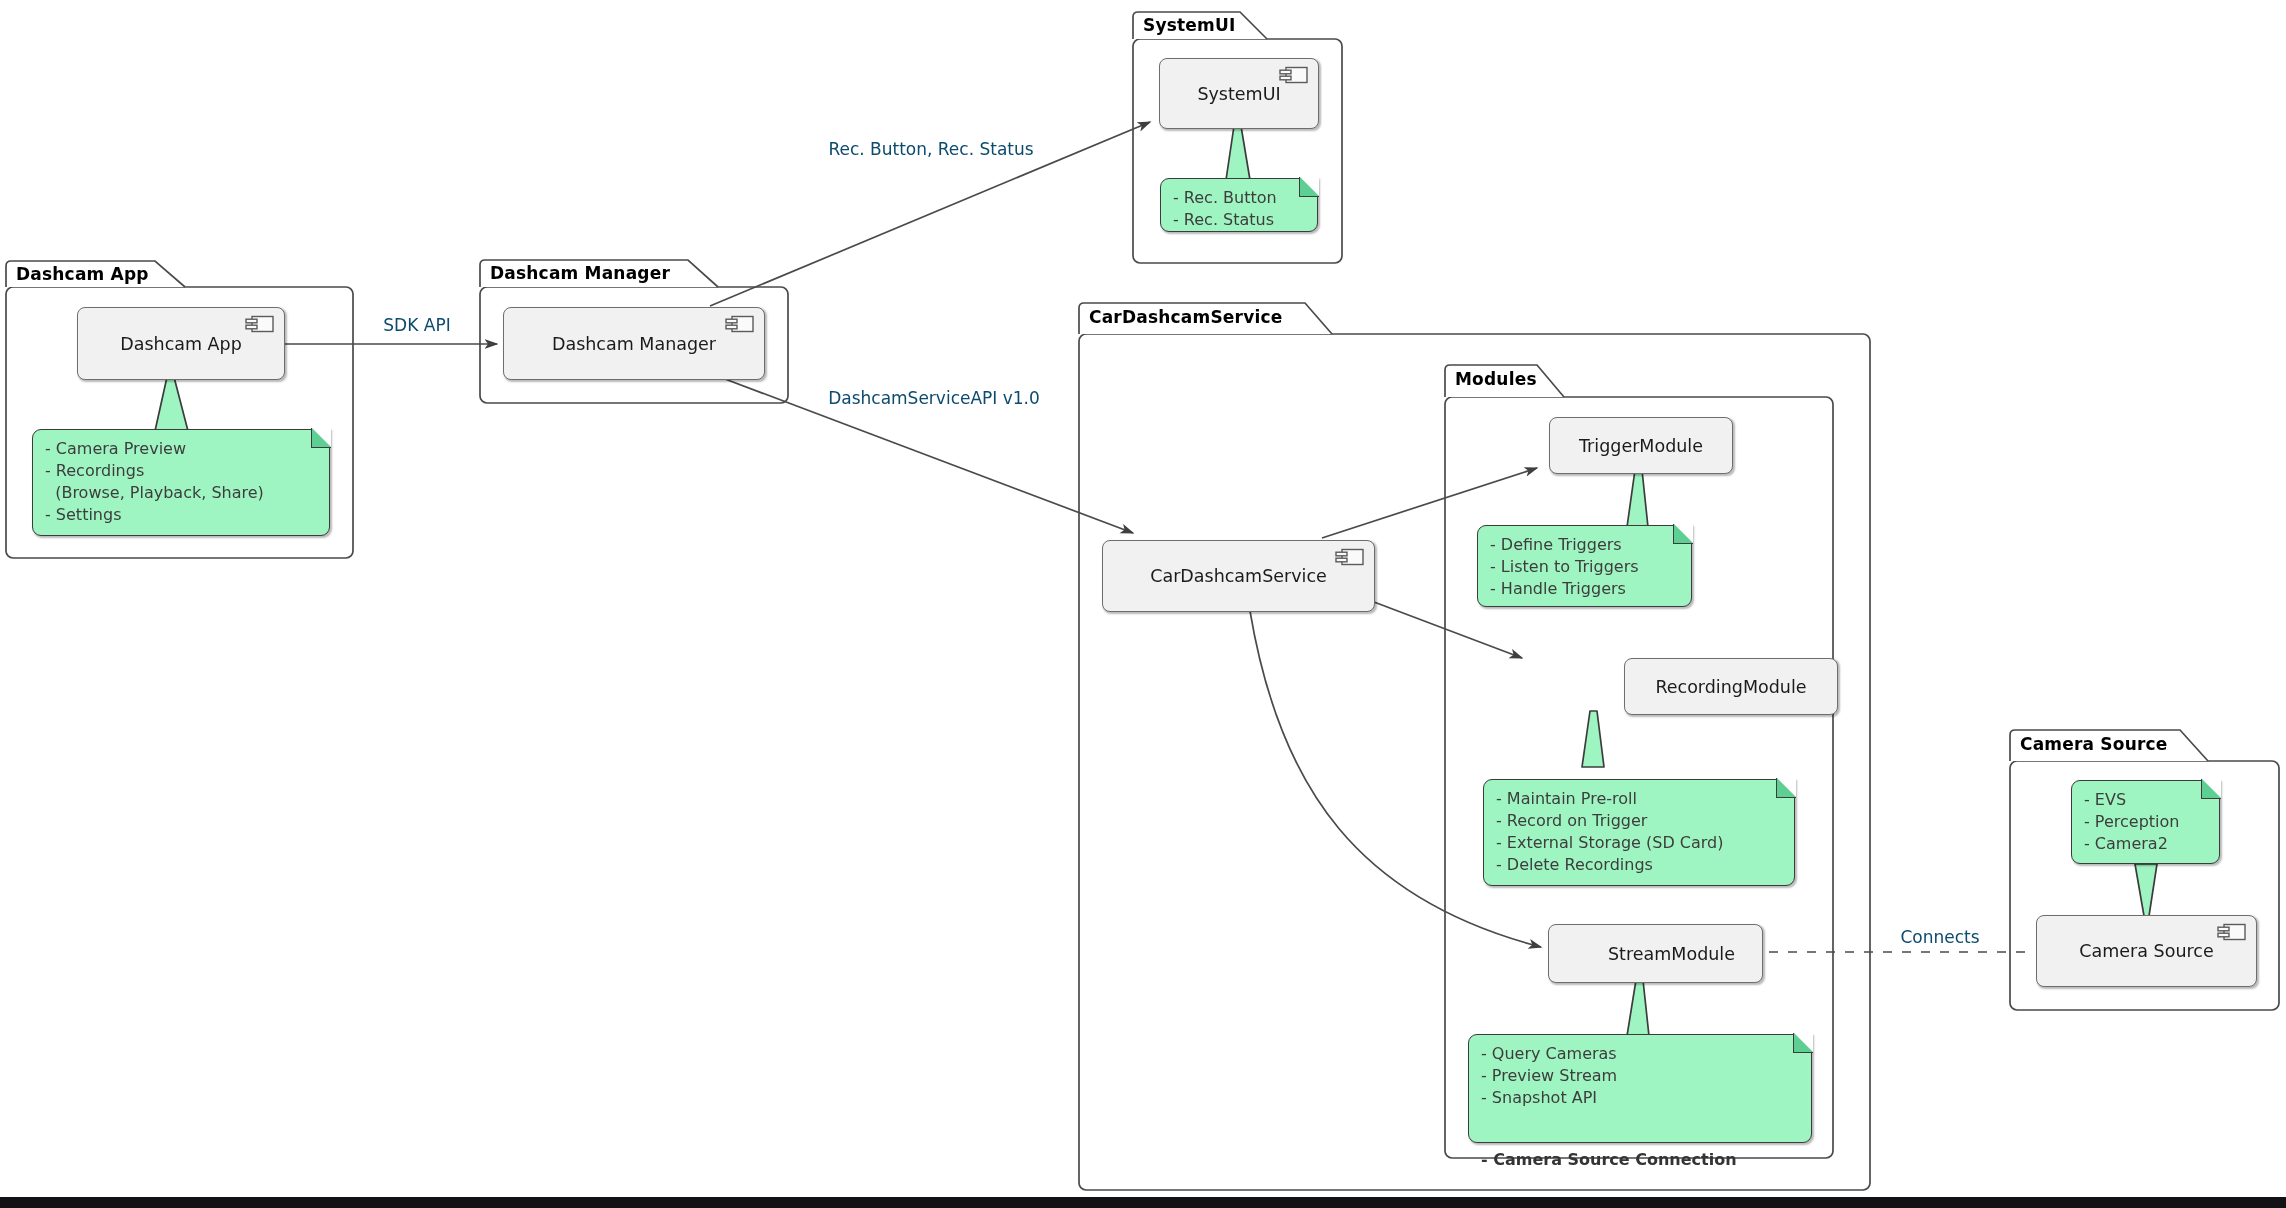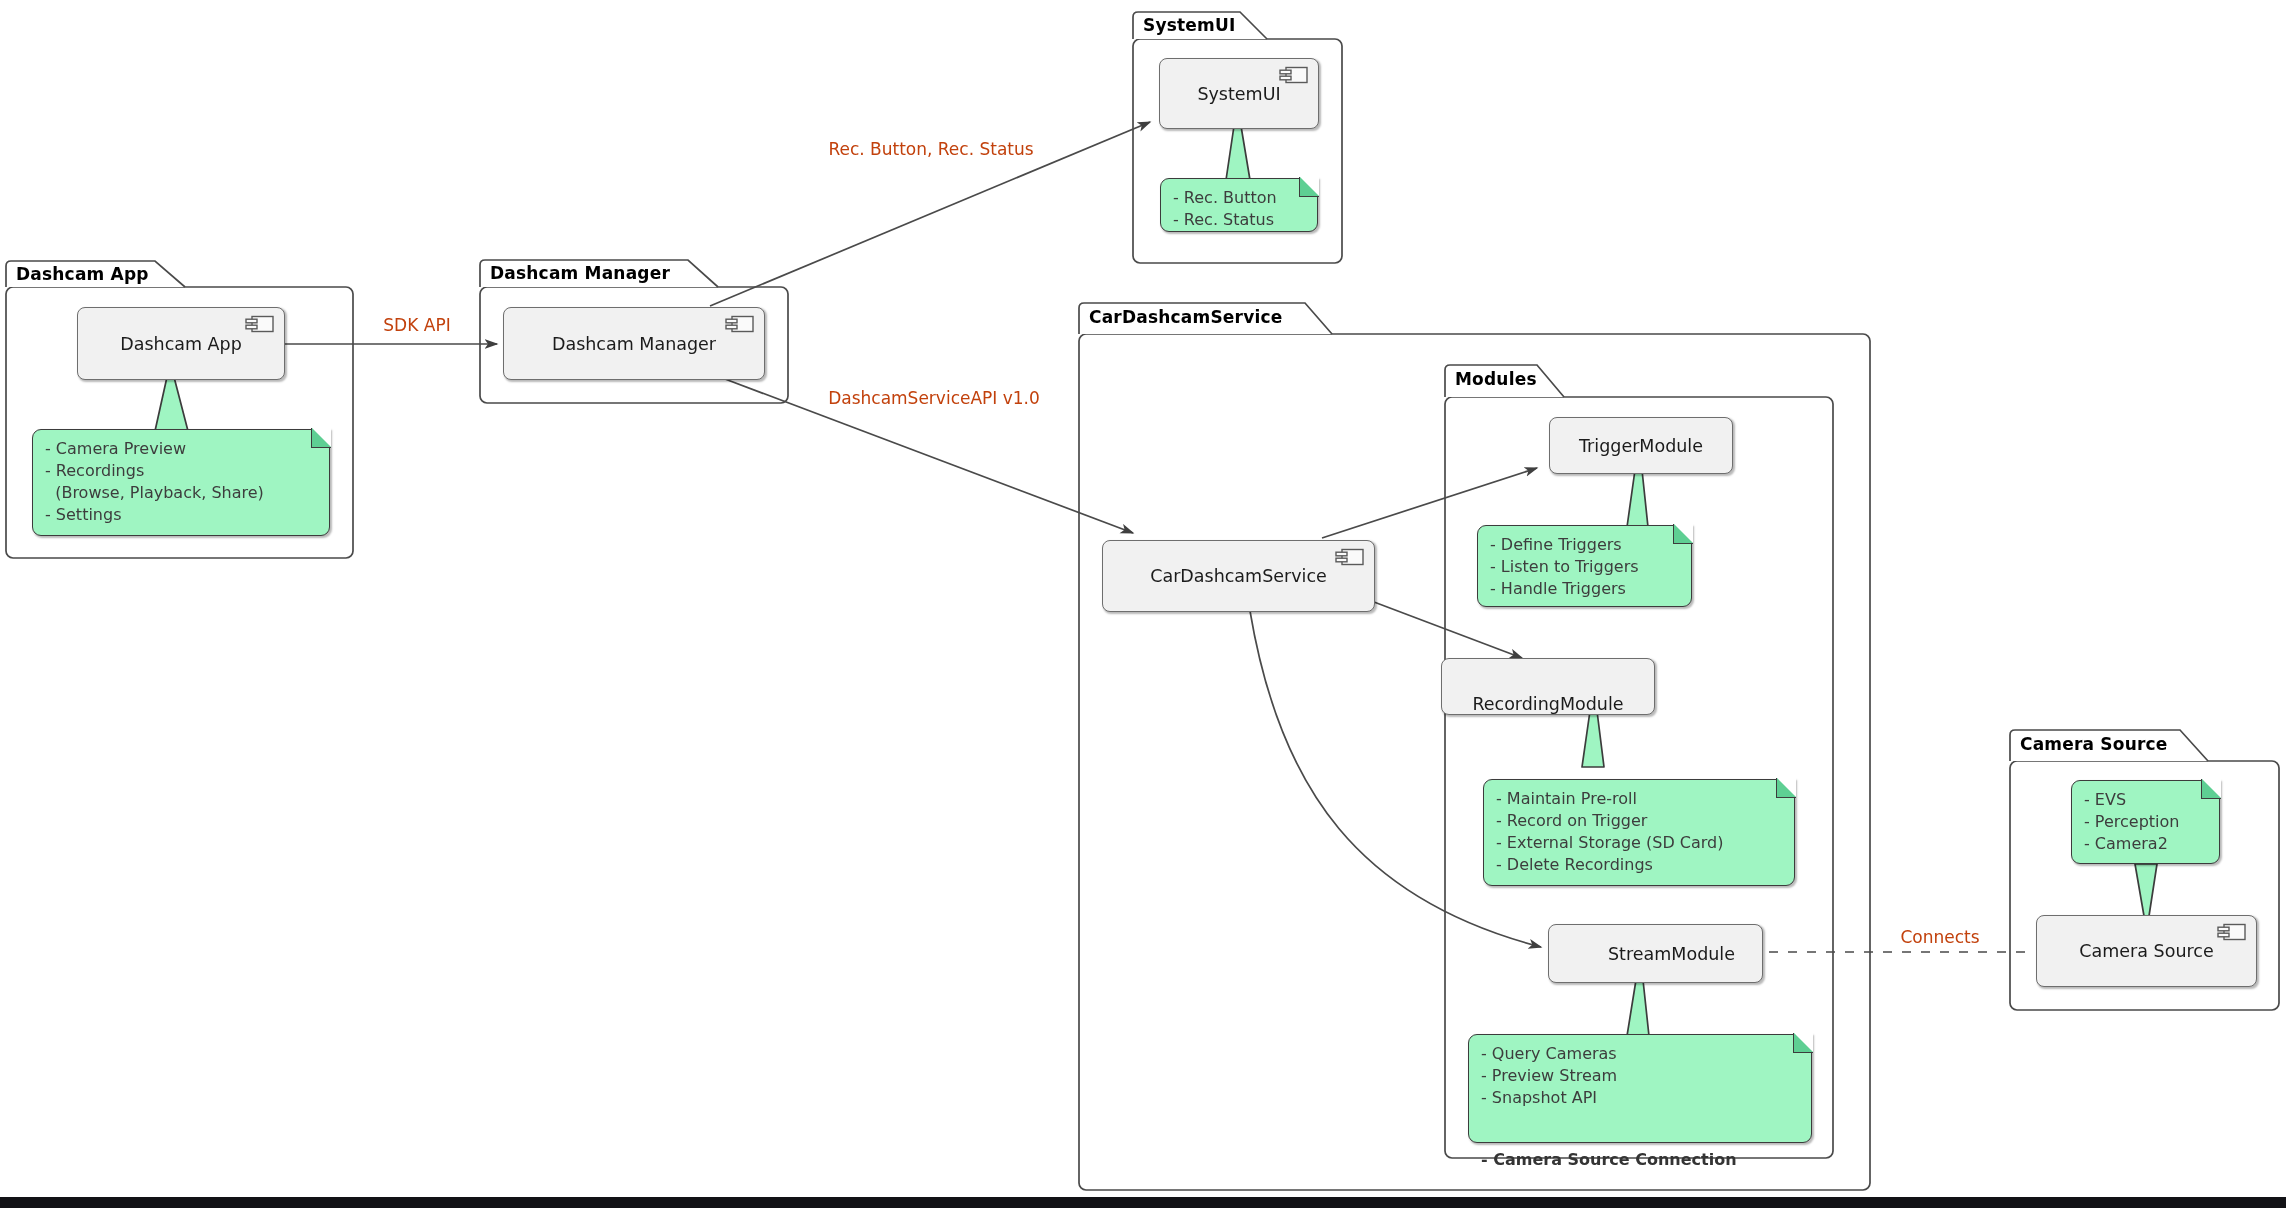--- a/index.html
+++ b/index.html
@@ -26,21 +26,21 @@
     padding:8px 12px 6px 12px;box-sizing:border-box;
   }
   .note-line{font-size:16px;line-height:22px;color:#3d3d3d;white-space:pre;}
   .note-line.bold{font-weight:bold;color:#343434;margin-top:40px;}
   .fold{
     position:absolute;top:-1.7px;right:-1.7px;width:20px;height:20px;
     background:linear-gradient(to bottom left,#ffffff 0%,#ffffff 49%,#5ecf93 51%,#5ecf93 100%);
     border-left:1.7px solid #3C3C3C;border-bottom:1.7px solid #3C3C3C;box-sizing:border-box;
   }
   .edge-label{
-    position:absolute;font-size:17px;color:#c2410c;text-align:center;white-space:nowrap;
+    position:absolute;font-size:17px;color:#0c4a6e;text-align:center;white-space:nowrap;
   }
   .bottom-bar{position:absolute;left:0;top:1197px;width:2286px;height:11px;background:#121216;}
 </style>
 </head>
 <body>
 
 <div id="canvas" style="--note-fill: #9FF5C2; --comp-fill: #F1F1F1;">
 
   <svg id="shape-layer" width="2286" height="1208" viewBox="0 0 2286 1208">
     <defs>
@@ -127,21 +127,21 @@
       <rect x="1" y="4.2" width="11" height="3.6" fill="#fafafa" stroke="#5A5A5A" stroke-width="1.4"></rect>
       <rect x="1" y="10.2" width="11" height="3.6" fill="#fafafa" stroke="#5A5A5A" stroke-width="1.4"></rect>
     </svg>
     <span>CarDashcamService</span>
   </div>
 
   <div class="component" style="left:1549px;top:417px;width:182px;height:55px;">
     <span>TriggerModule</span>
   </div>
 
-  <div class="component" style="left:1441px;top:658px;width:212px;height:55px;align-items:flex-end;">
+  <div class="component" style="left:1624px;top:658px;width:212px;height:55px;">
     <span>RecordingModule</span>
   </div>
 
   <div class="component" style="left:1548px;top:924px;width:181px;height:57px;padding-left:32px;">
     <span>StreamModule</span>
   </div>
 
   <div class="component" style="left:2036px;top:915px;width:219px;height:70px;">
     <svg class="comp-icon" viewBox="0 0 30 18">
       <rect x="7" y="1.5" width="21" height="15" fill="#fafafa" stroke="#5A5A5A" stroke-width="1.4"></rect>

